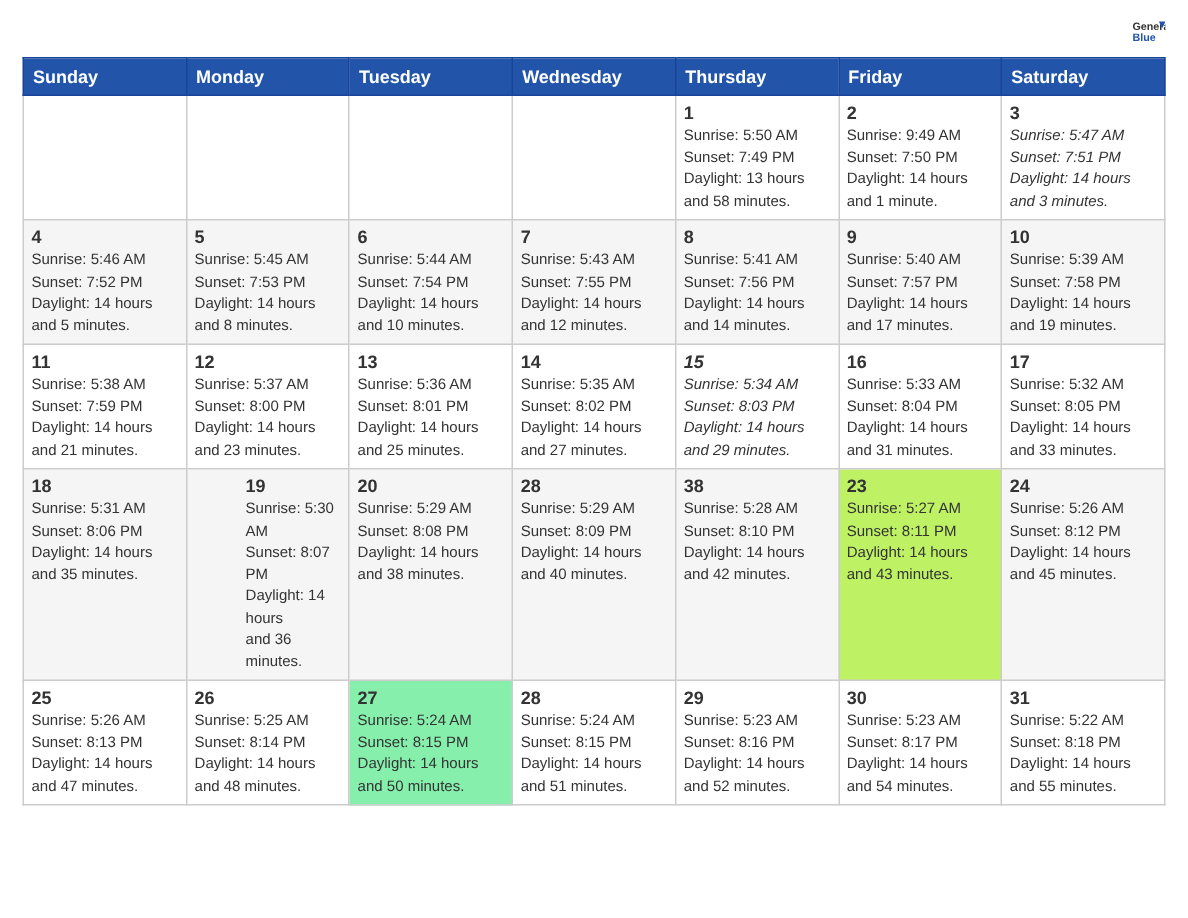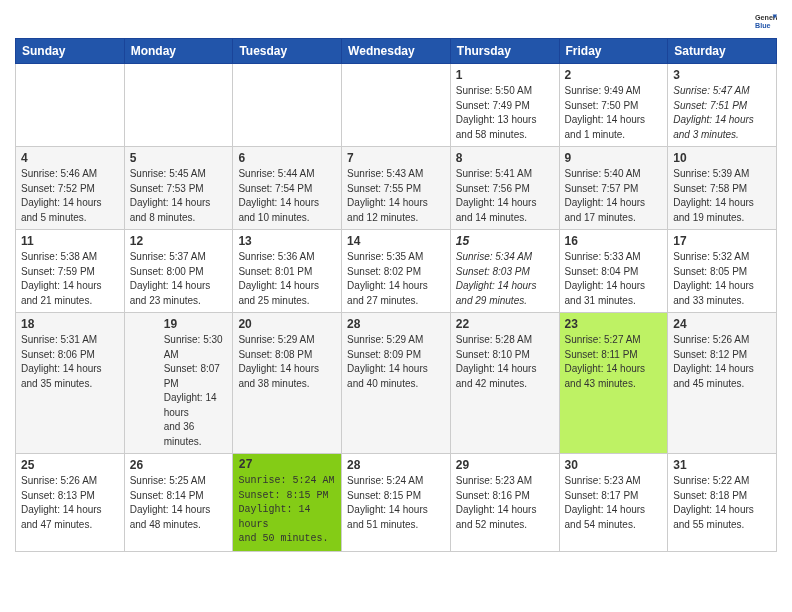--- a/index.html
+++ b/index.html
@@ -269,21 +269,21 @@
 and 38 minutes.</div>
         </td>
         <td style="background: rgb(245, 245, 245);">
           <span class="day-number">28</span>
           <div class="day-info" style="white-space: pre-line;">Sunrise: 5:29 AM
 Sunset: 8:09 PM
 Daylight: 14 hours
 and 40 minutes.</div>
         </td>
         <td style="background: rgb(245, 245, 245);">
-          <span class="day-number">22</span>
+          <span class="day-number">38</span>
           <div class="day-info" style="white-space: pre-line;">Sunrise: 5:28 AM
 Sunset: 8:10 PM
 Daylight: 14 hours
 and 42 minutes.</div>
         </td>
         <td style="background: #bef264;">
           <span class="day-number">23</span>
           <div class="day-info" style="white-space: pre-line;">Sunrise: 5:27 AM
 Sunset: 8:11 PM
 Daylight: 14 hours
@@ -305,21 +305,21 @@
 Daylight: 14 hours
 and 47 minutes.</div>
         </td>
         <td style="background: rgb(255, 255, 255);">
           <span class="day-number">26</span>
           <div class="day-info" style="white-space: pre-line;">Sunrise: 5:25 AM
 Sunset: 8:14 PM
 Daylight: 14 hours
 and 48 minutes.</div>
         </td>
-        <td style="background: #84cc16; font-family: Liberation Mono, monospace;">
+        <td style="background: #86efac;">
           <span class="day-number">27</span>
           <div class="day-info" style="white-space: pre-line;">Sunrise: 5:24 AM
 Sunset: 8:15 PM
 Daylight: 14 hours
 and 50 minutes.</div>
         </td>
         <td style="background: rgb(255, 255, 255);">
           <span class="day-number">28</span>
           <div class="day-info" style="white-space: pre-line;">Sunrise: 5:24 AM
 Sunset: 8:15 PM

